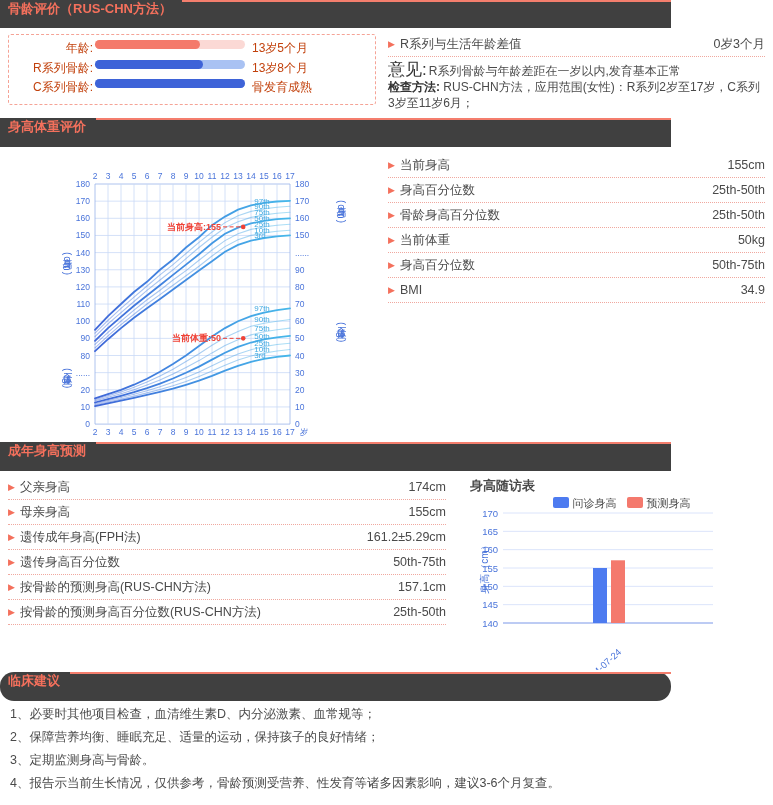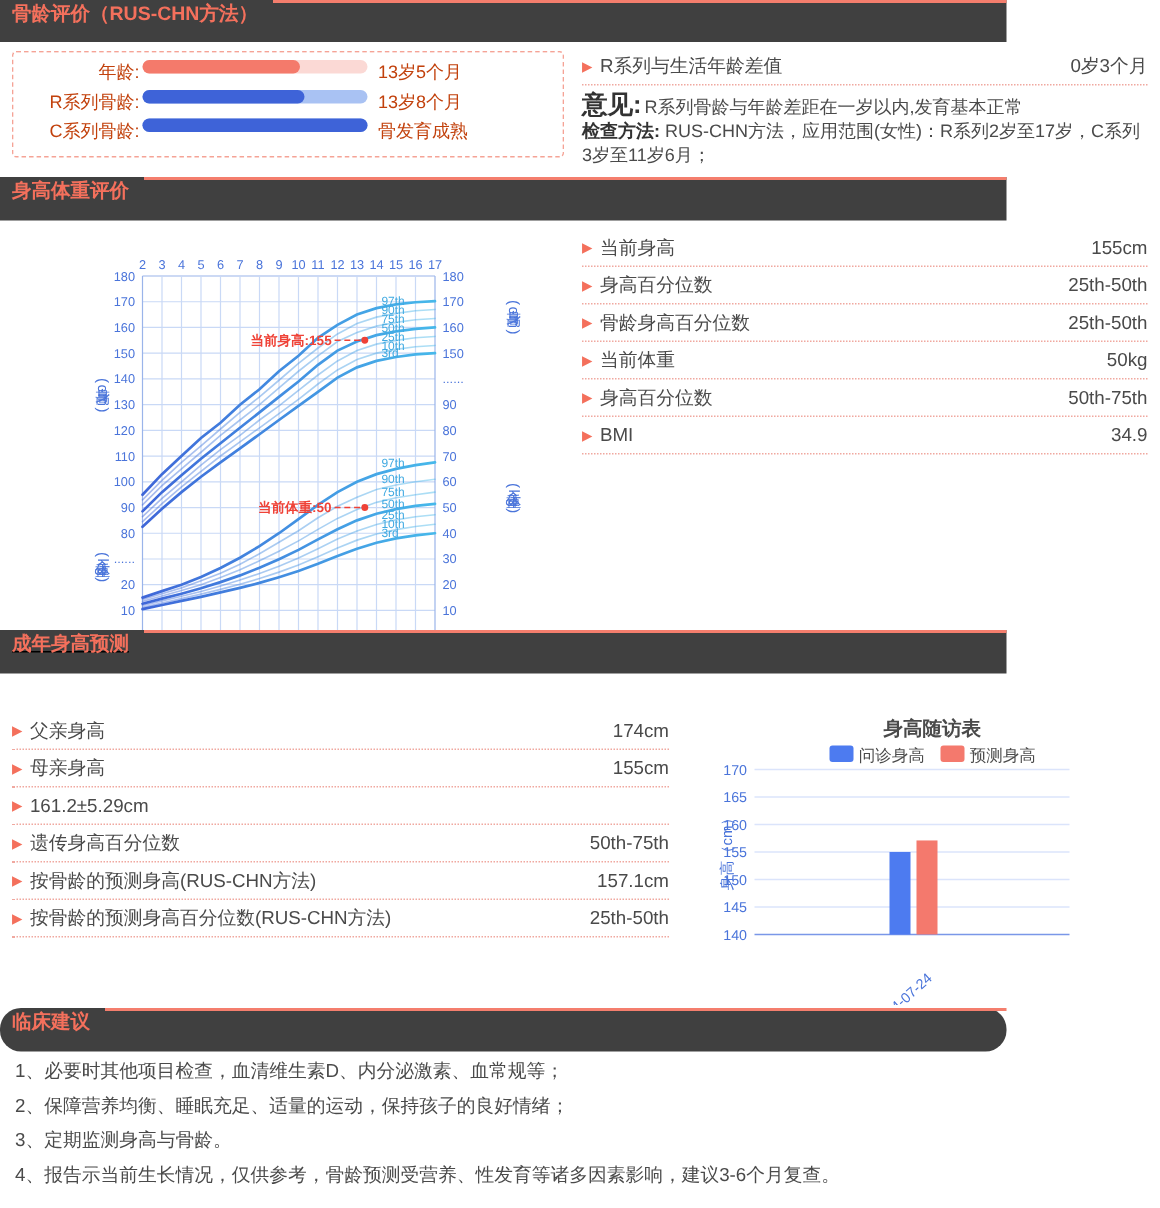--- a/index.html
+++ b/index.html
@@ -21,32 +21,32 @@
   .bar-fill { position:absolute; left:0; top:0; height:9px; border-radius:5px; }
   .bar-value { font-size:12px; }
 
   .col-right { position:absolute; left:388px; width:377px; }
   .info-row { display:flex; align-items:center; height:25px; border-bottom:1px dotted #f0a89f;
     font-size:12.5px; color:#4a4a4a; }
   .bullet { color:#f4705c; margin-right:5px; font-size:9px; line-height:1; }
   .info-label { flex:1; }
   .info-value { text-align:right; white-space:nowrap; }
   .opinion { margin-top:5px; font-size:12px; color:#4a4a4a; line-height:16px; }
-  .opinion-big { font-size:17px; font-weight:bold; color:#333; margin-right:2px; }
+  .opinion-big { font-size:17px; font-weight:normal; color:#333; margin-right:2px; }
   .method-label { font-weight:bold; color:#333; }
 
   
   .growth-title { position:absolute; left:38px; top:155px; width:345px; text-align:center;
     color:#4a74da; font-size:12.5px; font-weight:bold; }
   .growth-svg { position:absolute; left:38px; top:170px; }
   .vlabel { position:absolute; writing-mode:vertical-rl; text-orientation:mixed;
     font-size:10px; color:#4a74da; letter-spacing:1px; }
 
   
-  .follow-title { position:absolute; left:470px; top:477px; width:303px; text-align:center;
+  .follow-title { position:absolute; left:470px; top:477px; width:303px; text-align:left;
     font-size:13px; font-weight:bold; color:#4a4a4a; }
   .follow-legend { position:absolute; left:470px; top:496px; width:303px; display:flex;
     justify-content:center; align-items:flex-start; gap:10px; font-size:11px; color:#4a4a4a; }
   .swatch { display:inline-block; width:16px; height:11px; border-radius:2px; margin-right:4px; vertical-align:-1px; }
   .follow-svg { position:absolute; left:470px; top:505px; }
   .follow-ylabel { position:absolute; left:440px; top:560px; width:90px; text-align:center;
     transform:rotate(-90deg); font-size:10px; color:#4a74da; }
 
   
   .clinical-line { position:absolute; left:10px; width:755px; font-size:12.5px; color:#4a4a4a; }
@@ -269,38 +269,39 @@
         <span class="info-label">身高百分位数</span>
         <span class="info-value">50th-75th</span>
       </div>
     <div class="info-row">
         <span class="bullet">▶</span>
         <span class="info-label">BMI</span>
         <span class="info-value">34.9</span>
       </div>
   </div>
 
-  <div class="sec-header" style="top:420px;text-decoration:underline;">
+  <div class="sec-header" style="top:442px;">
     <span class="sec-title">成年身高预测</span>
     <span class="sec-line"></span>
   </div>
 
   <div style="position:absolute;left:8px;top:475px;width:438px;">
     <div class="info-row">
         <span class="bullet">▶</span>
         <span class="info-label">父亲身高</span>
         <span class="info-value">174cm</span>
       </div>
     <div class="info-row">
         <span class="bullet">▶</span>
         <span class="info-label">母亲身高</span>
         <span class="info-value">155cm</span>
       </div>
     <div class="info-row">
         <span class="bullet">▶</span>
+        <span class="info-label">遗传成年身高(FPH法)</span>
         <span class="info-value">161.2±5.29cm</span>
       </div>
     <div class="info-row">
         <span class="bullet">▶</span>
         <span class="info-label">遗传身高百分位数</span>
         <span class="info-value">50th-75th</span>
       </div>
     <div class="info-row">
         <span class="bullet">▶</span>
         <span class="info-label">按骨龄的预测身高(RUS-CHN方法)</span>

